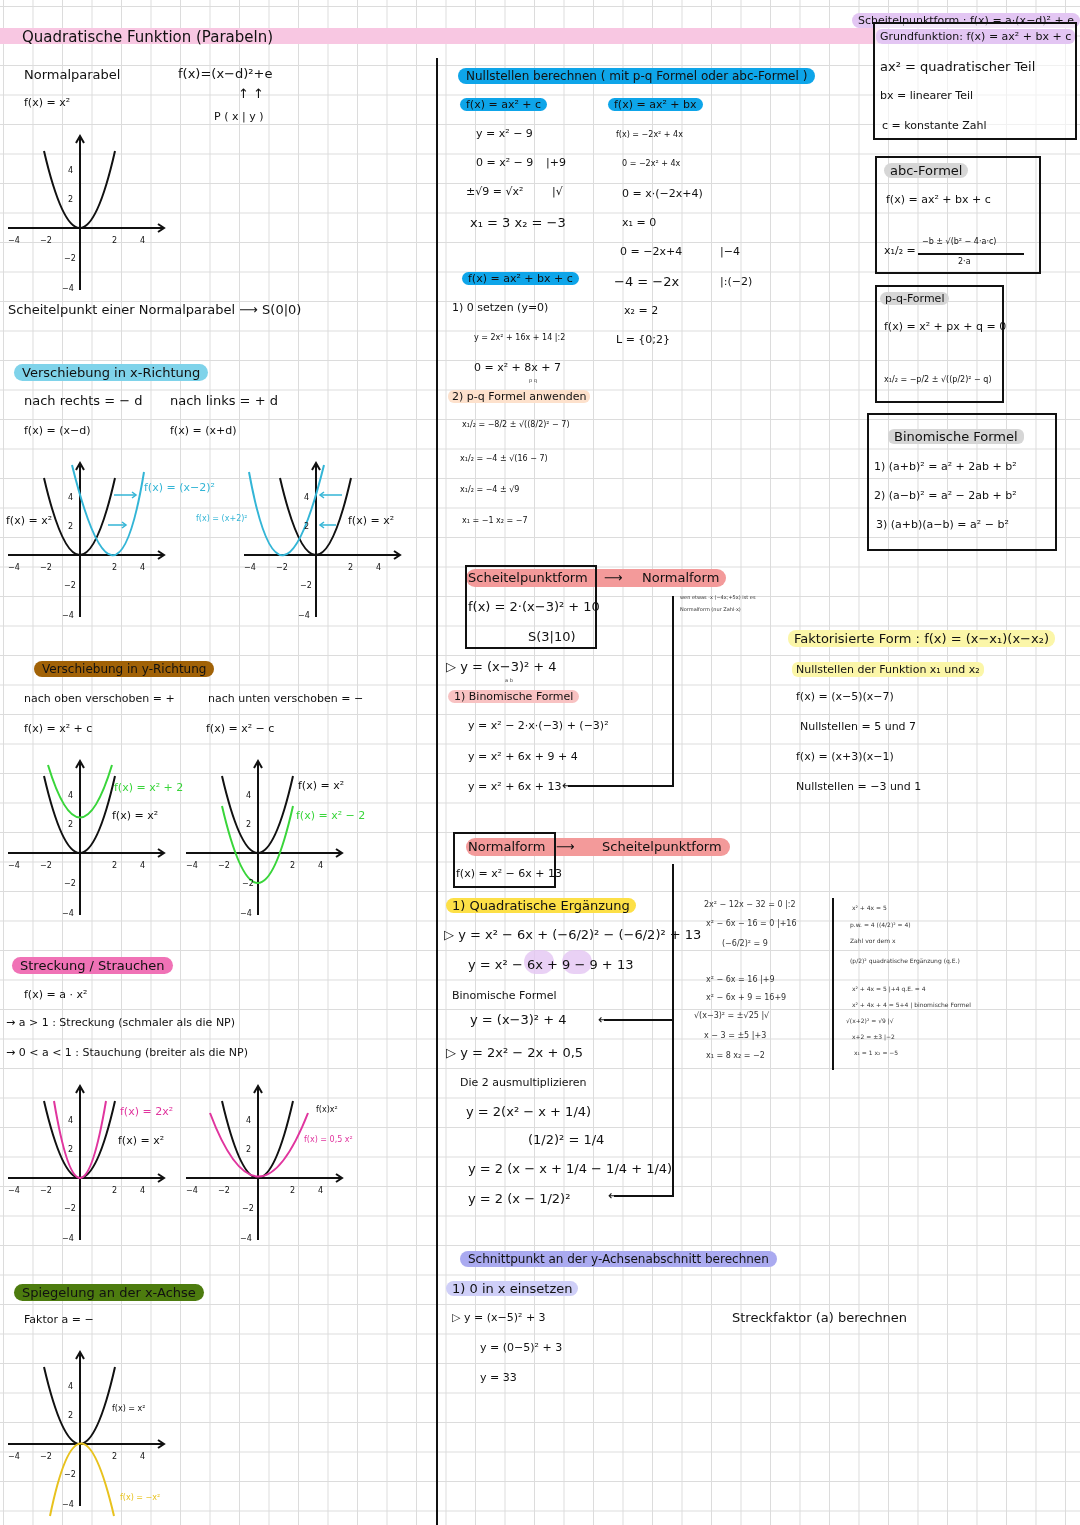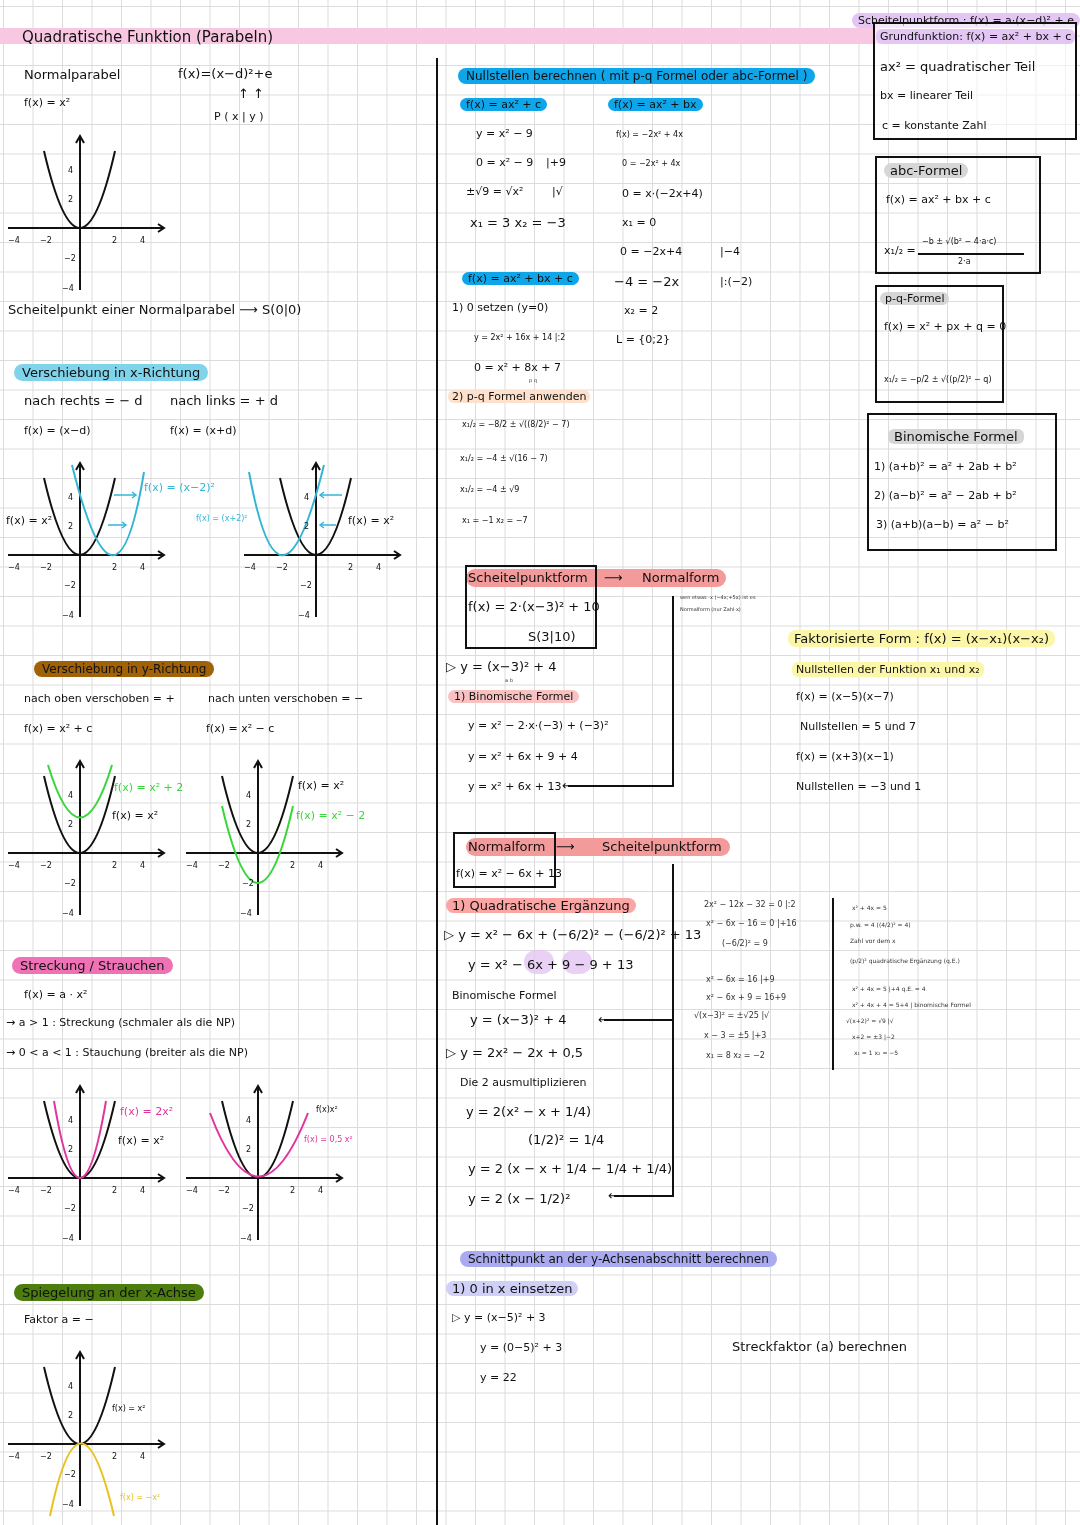--- a/index.html
+++ b/index.html
@@ -312,21 +312,21 @@
 <div class="t s" style="left:468px;top:720px;">y = x² − 2·x·(−3) + (−3)²</div>
 <div class="t s" style="left:468px;top:751px;">y = x² + 6x + 9 + 4</div>
 <div class="t s" style="left:468px;top:781px;">y = x² + 6x + 13</div>
 
 <div style="position:absolute;left:466px;top:838px;width:264px;height:18px;background:#f39a9a;border-radius:9px;"></div>
 <div class="box" style="left:453px;top:832px;width:99px;height:52px;"></div>
 <div class="t" style="left:468px;top:840px;">Normalform</div>
 <div class="t" style="left:556px;top:840px;">⟶</div>
 <div class="t" style="left:602px;top:840px;">Scheitelpunktform</div>
 <div class="t s" style="left:456px;top:868px;">f(x) = x² − 6x + 13</div>
-<div class="t hl chip-red" style="left:446px;top:898px;background:#fca5a5;border-radius:9px;padding:1px 6px;">1) Quadratische Ergänzung</div>
+<div class="t hl chip-red" style="left:446px;top:898px;background:#fde047;border-radius:9px;padding:1px 6px;">1) Quadratische Ergänzung</div>
 <div class="t" style="left:444px;top:928px;">▷ y = x² − 6x + (−6/2)² − (−6/2)² + 13</div>
 <div style="position:absolute;left:524px;top:950px;width:30px;height:24px;border-radius:12px;background:#e3c6f3;opacity:.8;"></div>
 <div style="position:absolute;left:562px;top:950px;width:30px;height:24px;border-radius:12px;background:#e3c6f3;opacity:.8;"></div>
 <div class="t" style="left:468px;top:958px;">y = x² − 6x + 9 − 9 + 13</div>
 <div class="t s" style="left:452px;top:990px;">Binomische Formel</div>
 <div class="t" style="left:470px;top:1013px;">y = (x−3)² + 4</div>
 <div class="vline" style="left:604px;top:1019px;width:70px;height:2px;"></div>
 <div class="t" style="left:598px;top:1013px;">←</div>
 <div class="vline" style="left:672px;top:864px;width:2px;height:332px;"></div>
 <div class="vline" style="left:614px;top:1195px;width:60px;height:2px;"></div>
@@ -355,22 +355,22 @@
 <div class="t xxs" style="left:852px;top:986px;font-size:6px;">x² + 4x = 5   |+4   q.E. = 4</div>
 <div class="t xxs" style="left:852px;top:1002px;font-size:6px;">x² + 4x + 4 = 5+4   | binomische Formel</div>
 <div class="t xxs" style="left:846px;top:1018px;font-size:6px;">√(x+2)² = √9   |√</div>
 <div class="t xxs" style="left:852px;top:1034px;font-size:6px;">x+2 = ±3   |−2</div>
 <div class="t xxs" style="left:854px;top:1050px;font-size:6px;">x₁ = 1    x₂ = −5</div>
 
 <div class="t hl chip-violet" style="left:460px;top:1251px;font-size:12px;">Schnittpunkt an der y-Achsenabschnitt berechnen</div>
 <div class="t hl chip-lviolet" style="left:446px;top:1281px;border-radius:9px;padding:1px 6px;">1) 0 in x einsetzen</div>
 <div class="t s" style="left:452px;top:1312px;">▷ y = (x−5)² + 3</div>
 <div class="t s" style="left:480px;top:1342px;">y = (0−5)² + 3</div>
-<div class="t s" style="left:480px;top:1372px;">y = 22</div>
-<div class="t" style="left:732px;top:1311px;margin-top:29px;">Streckfaktor (a) berechnen</div>
+<div class="t s" style="left:480px;top:1372px;">y = 33</div>
+<div class="t" style="left:732px;top:1311px;">Streckfaktor (a) berechnen</div>
 
 <div class="t s hl chip-lav" style="left:852px;top:13px;border-radius:8px;padding:2px 6px;">Scheitelpunktform : f(x) = a·(x−d)² + e</div>
 <div class="box" style="left:873px;top:22px;width:200px;height:114px;background:rgba(255,255,255,0.6);"></div>
 <div class="t s hl chip-lav" style="left:876px;top:29px;border-radius:6px;padding:2px 4px;">Grundfunktion: f(x) = ax² + bx + c</div>
 <div class="t" style="left:880px;top:60px;">ax² = quadratischer Teil</div>
 <div class="t s" style="left:880px;top:90px;">bx = linearer Teil</div>
 <div class="t s" style="left:882px;top:120px;">c = konstante Zahl</div>
 
 <div class="box" style="left:875px;top:156px;width:162px;height:114px;"></div>
 <div class="t hl chip-gray" style="left:884px;top:163px;border-radius:9px;padding:1px 6px;">abc-Formel</div>

